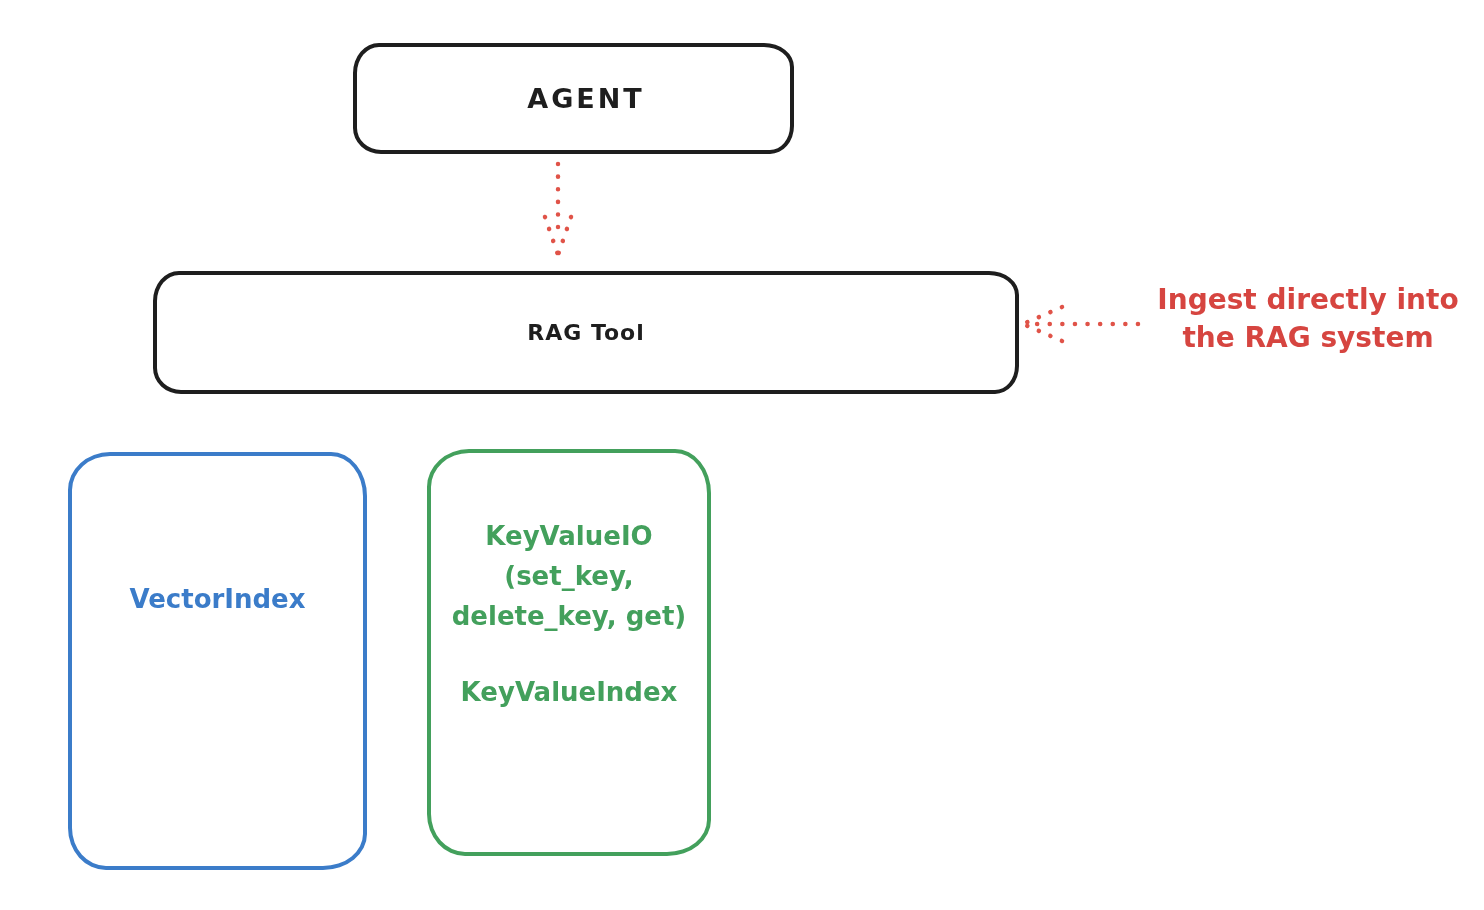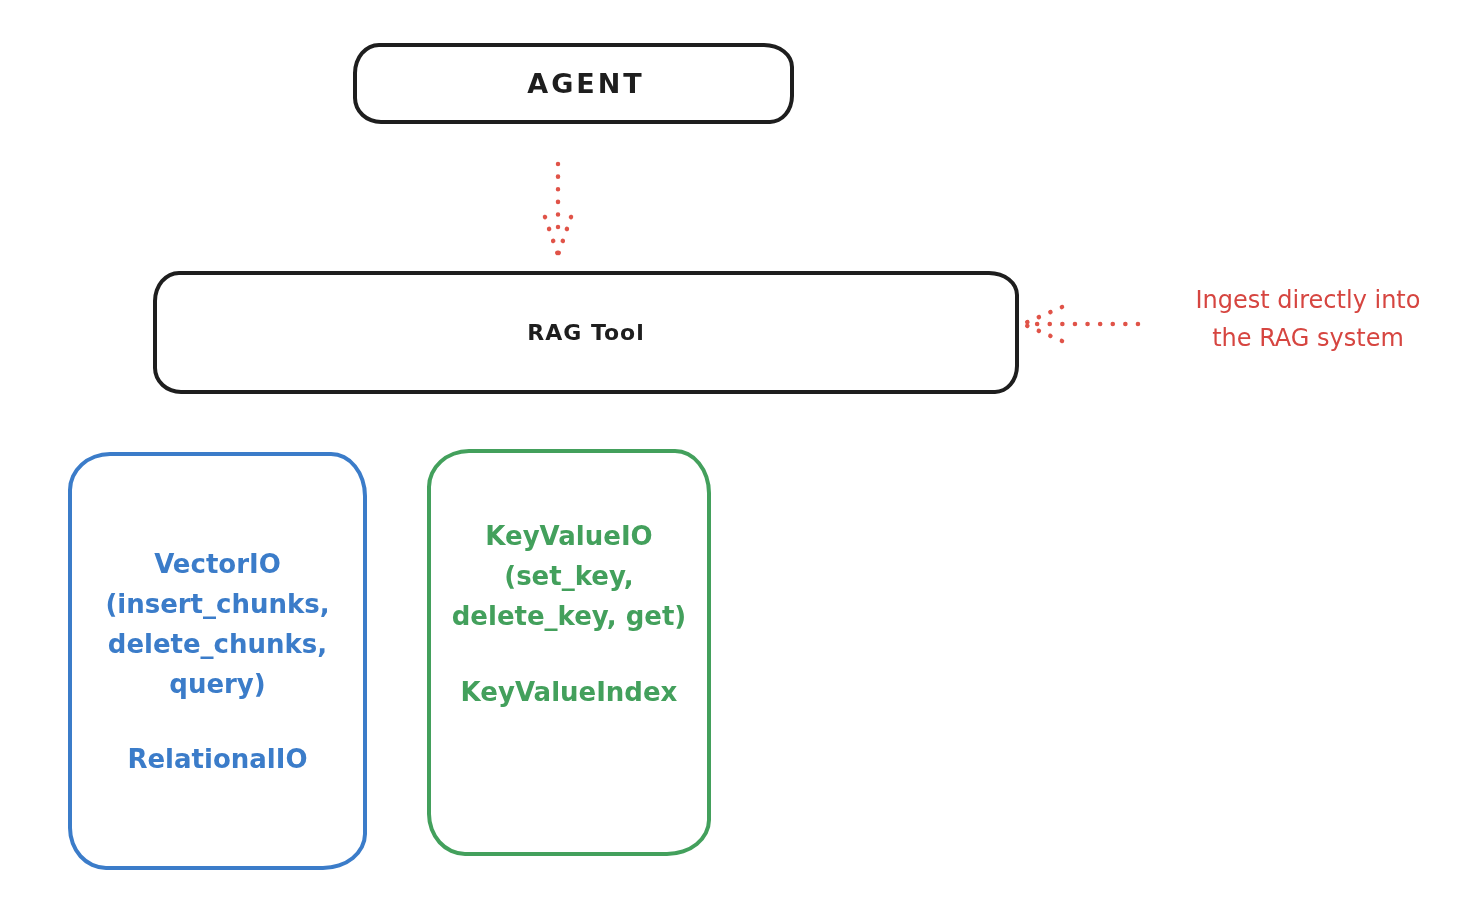--- a/index.html
+++ b/index.html
@@ -24,21 +24,21 @@
   }
   
   .node.black { border-radius: 26px 30px 24px 28px / 30px 24px 28px 26px; }
   .node.backend {
     border-radius: 42px 36px 44px 38px / 38px 44px 36px 42px;
     flex-direction: column;
     align-items: center;
     justify-content: flex-start;
     text-align: center;
   }
-  .agent-box   { left: 353px; top: 43px;  width: 441px; height: 81px; font-size: 27px; letter-spacing: 3px; padding-left: 25px; }
+  .agent-box   { left: 353px; top: 43px;  width: 441px; height: 111px; font-size: 27px; letter-spacing: 3px; padding-left: 25px; }
   .rag-box     { left: 153px; top: 271px; width: 866px; height: 123px; font-size: 22px; letter-spacing: 1px; }
 
   .backend .desc  { white-space: pre-line; font-size: 26px; line-height: 40px; }
   .backend .index { font-size: 26px; line-height: 40px; }
 
   .vector-box     { left: 68px;  top: 452px; width: 299px; height: 418px; padding-top: 88px; }
   .vector-box .index     { margin-top: 35px; }
   .keyvalue-box   { left: 427px; top: 449px; width: 284px; height: 407px; padding-top: 63px; }
   .keyvalue-box .index   { margin-top: 36px; }
   .relational-box { left: 783px; top: 446px; width: 285px; height: 411px; padding-top: 104px; }
@@ -52,22 +52,22 @@
     stroke-linecap: round;
     stroke-dasharray: 0.1 12.5;
   }
   .arrow-down { left: 536px; top: 160px; }
   .arrow-left { left: 1014px; top: 298px; }
 
   .ingest-note {
     position: absolute;
     left: 1136px; top: 281px; width: 344px;
     text-align: center;
-    font-size: 24px;
-    font-weight: normal;
+    font-size: 28px;
+    font-weight: bold;
     line-height: 38px;
     white-space: pre-line;
     color: var(--c, #d64540);
   }
 </style>
 </head>
 <body>
 
 <div class="canvas">
 
@@ -88,25 +88,21 @@
   <svg class="arrow arrow-left" width="128" height="52" viewBox="0 0 128 52" style="--c: #e05348;">
     <path d="M124 26 L16 26"></path>
     <path d="M48 9 L9 26"></path>
     <path d="M48 43 L9 26"></path>
   </svg>
 
   <div class="ingest-note" style="--c: #d64540;">Ingest directly into
 the RAG system</div>
 
   <div class="node backend vector-box" style="--c: #3b7cc9;">
-    <div class="desc">VectorIO
-(insert_chunks,
-delete_chunks,
-query)</div>
-    <div class="index">RelationalIO</div>
+    <div class="index">VectorIndex</div>
   </div>
 
   <div class="node backend keyvalue-box" style="--c: #43a05c;">
     <div class="desc">KeyValueIO
 (set_key,
 delete_key, get)</div>
     <div class="index">KeyValueIndex</div>
   </div>
 
 

